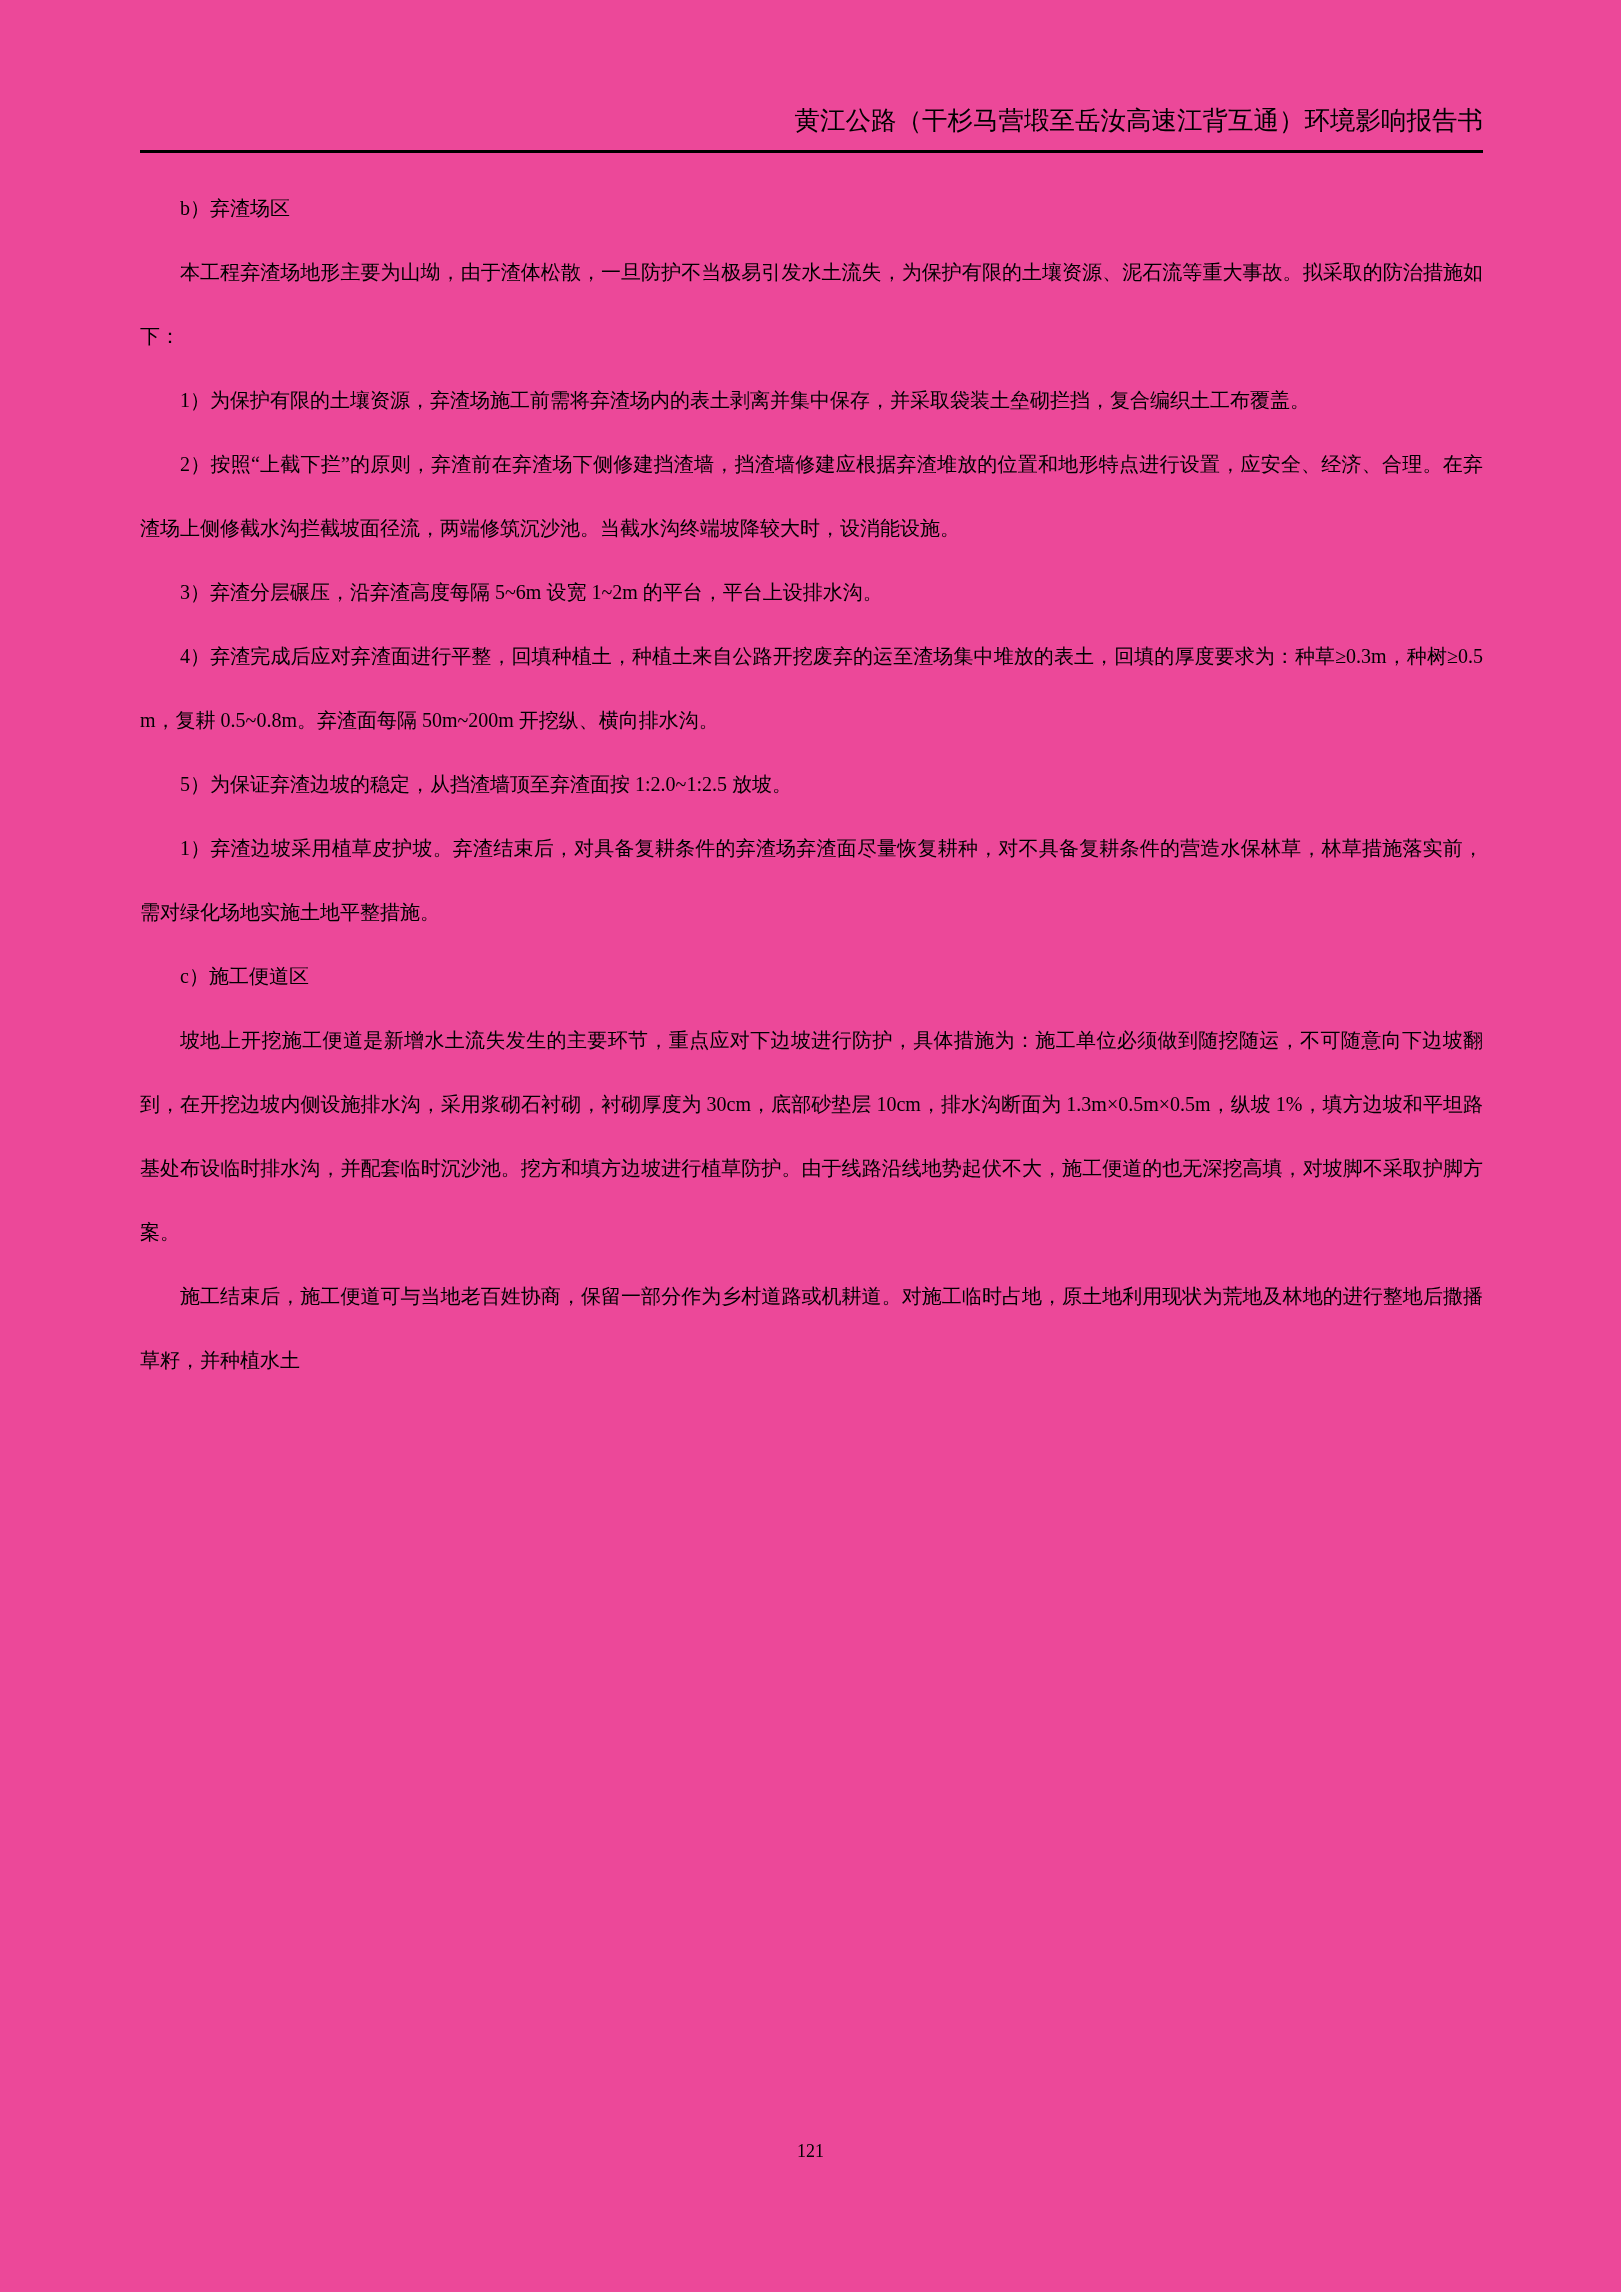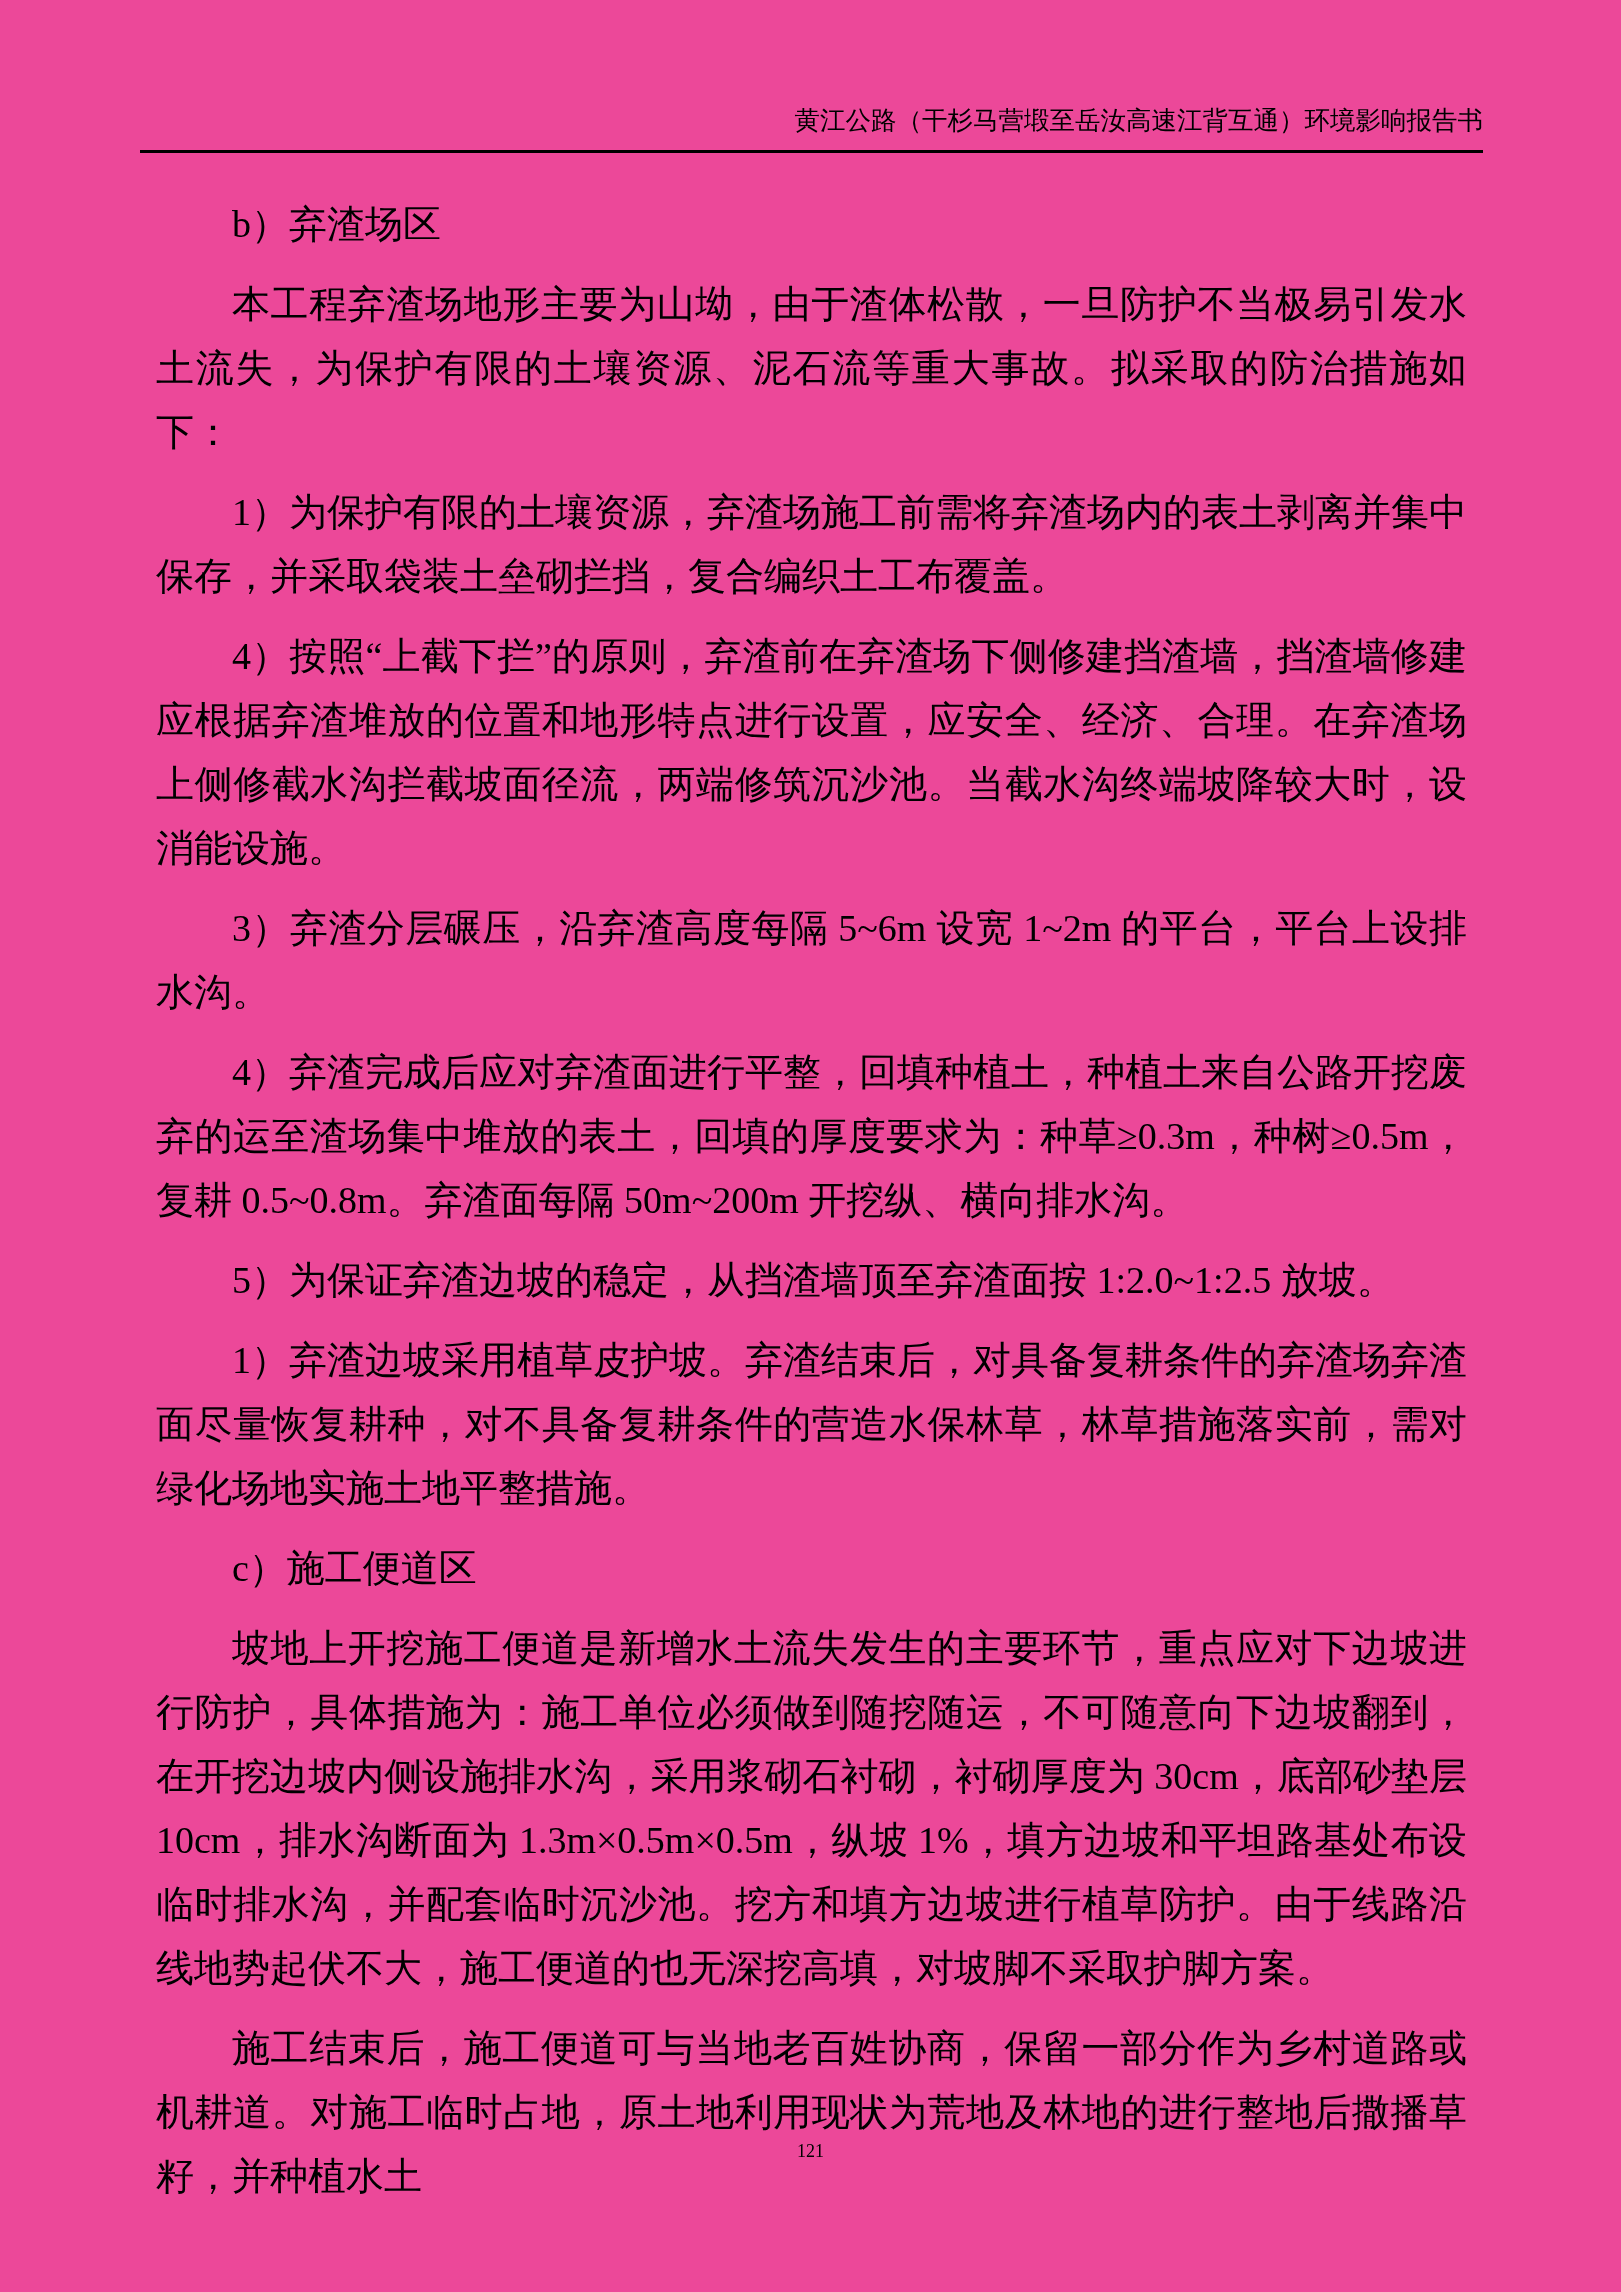--- a/index.html
+++ b/index.html
@@ -35,22 +35,22 @@
     height: 0;
     border-top: 3.9px solid #000000;
   }
   .content {
     position: absolute;
     left: 140px;
     right: 138px;
     top: 176px;
   }
   .content p {
-    margin: 16px;
-    font-size: 38px;
+    margin: 0;
+    font-size: 20px;
     line-height: 64px;
     text-align: justify;
     text-indent: 2em;
     word-break: break-all;
     color: #000000;
   }
   .footer {
     position: absolute;
     left: 0;
     right: 0;
@@ -68,21 +68,21 @@
 
   <div class="header">
     <span>黄江公路（干杉马营塅至岳汝高速江背互通）环境影响报告书</span>
   </div>
   <div class="header-divider"></div>
 
   <div class="content">
     <p>b）弃渣场区</p>
     <p>本工程弃渣场地形主要为山坳，由于渣体松散，一旦防护不当极易引发水土流失，为保护有限的土壤资源、泥石流等重大事故。拟采取的防治措施如下：</p>
     <p>1）为保护有限的土壤资源，弃渣场施工前需将弃渣场内的表土剥离并集中保存，并采取袋装土垒砌拦挡，复合编织土工布覆盖。</p>
-    <p>4）按照“上截下拦”的原则，弃渣前在弃渣场下侧修建挡渣墙，挡渣墙修建应根据弃渣堆放的位置和地形特点进行设置，应安全、经济、合理。在弃渣场上侧修截水沟拦截坡面径流，两端修筑沉沙池。当截水沟终端坡降较大时，设消能设施。</p>
+    <p>2）按照“上截下拦”的原则，弃渣前在弃渣场下侧修建挡渣墙，挡渣墙修建应根据弃渣堆放的位置和地形特点进行设置，应安全、经济、合理。在弃渣场上侧修截水沟拦截坡面径流，两端修筑沉沙池。当截水沟终端坡降较大时，设消能设施。</p>
     <p>3）弃渣分层碾压，沿弃渣高度每隔 5~6m 设宽 1~2m 的平台，平台上设排水沟。</p>
     <p>4）弃渣完成后应对弃渣面进行平整，回填种植土，种植土来自公路开挖废弃的运至渣场集中堆放的表土，回填的厚度要求为：种草≥0.3m，种树≥0.5m，复耕 0.5~0.8m。弃渣面每隔 50m~200m 开挖纵、横向排水沟。</p>
     <p>5）为保证弃渣边坡的稳定，从挡渣墙顶至弃渣面按 1:2.0~1:2.5 放坡。</p>
     <p>1）弃渣边坡采用植草皮护坡。弃渣结束后，对具备复耕条件的弃渣场弃渣面尽量恢复耕种，对不具备复耕条件的营造水保林草，林草措施落实前，需对绿化场地实施土地平整措施。</p>
     <p>c）施工便道区</p>
     <p>坡地上开挖施工便道是新增水土流失发生的主要环节，重点应对下边坡进行防护，具体措施为：施工单位必须做到随挖随运，不可随意向下边坡翻到，在开挖边坡内侧设施排水沟，采用浆砌石衬砌，衬砌厚度为 30cm，底部砂垫层 10cm，排水沟断面为 1.3m×0.5m×0.5m，纵坡 1%，填方边坡和平坦路基处布设临时排水沟，并配套临时沉沙池。挖方和填方边坡进行植草防护。由于线路沿线地势起伏不大，施工便道的也无深挖高填，对坡脚不采取护脚方案。</p>
     <p>施工结束后，施工便道可与当地老百姓协商，保留一部分作为乡村道路或机耕道。对施工临时占地，原土地利用现状为荒地及林地的进行整地后撒播草籽，并种植水土</p>
   </div>
 
   <div class="footer">

